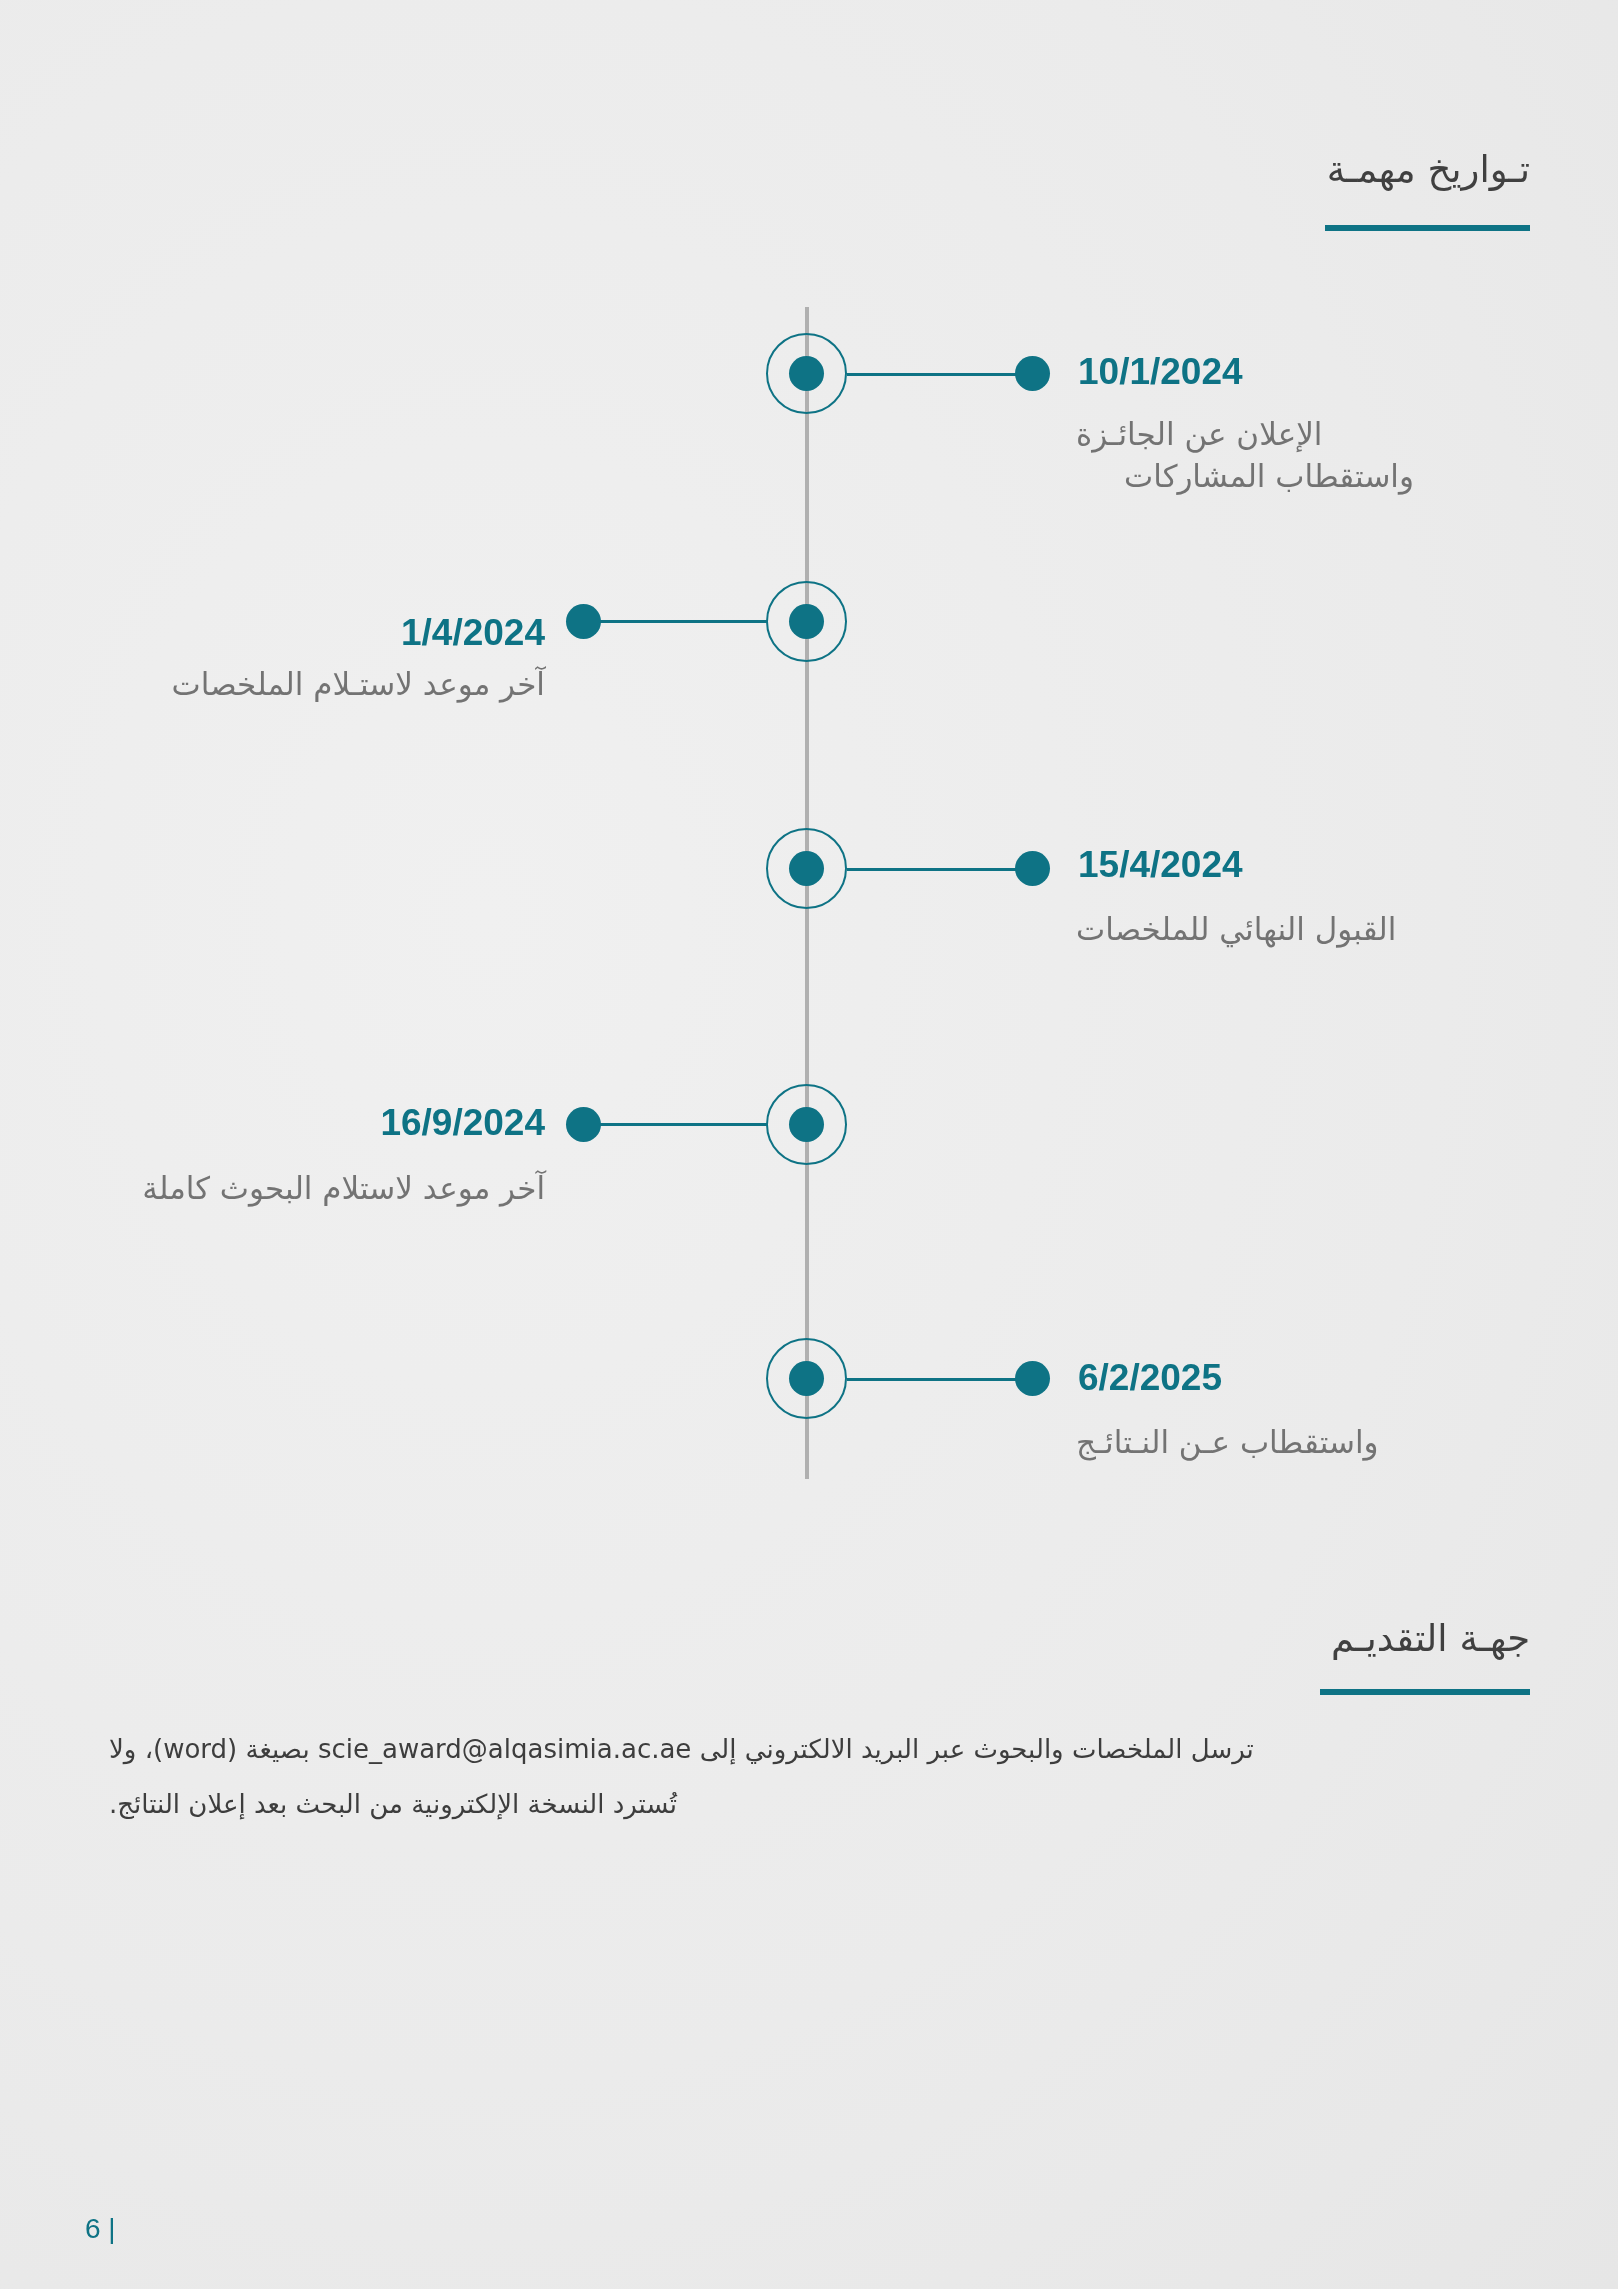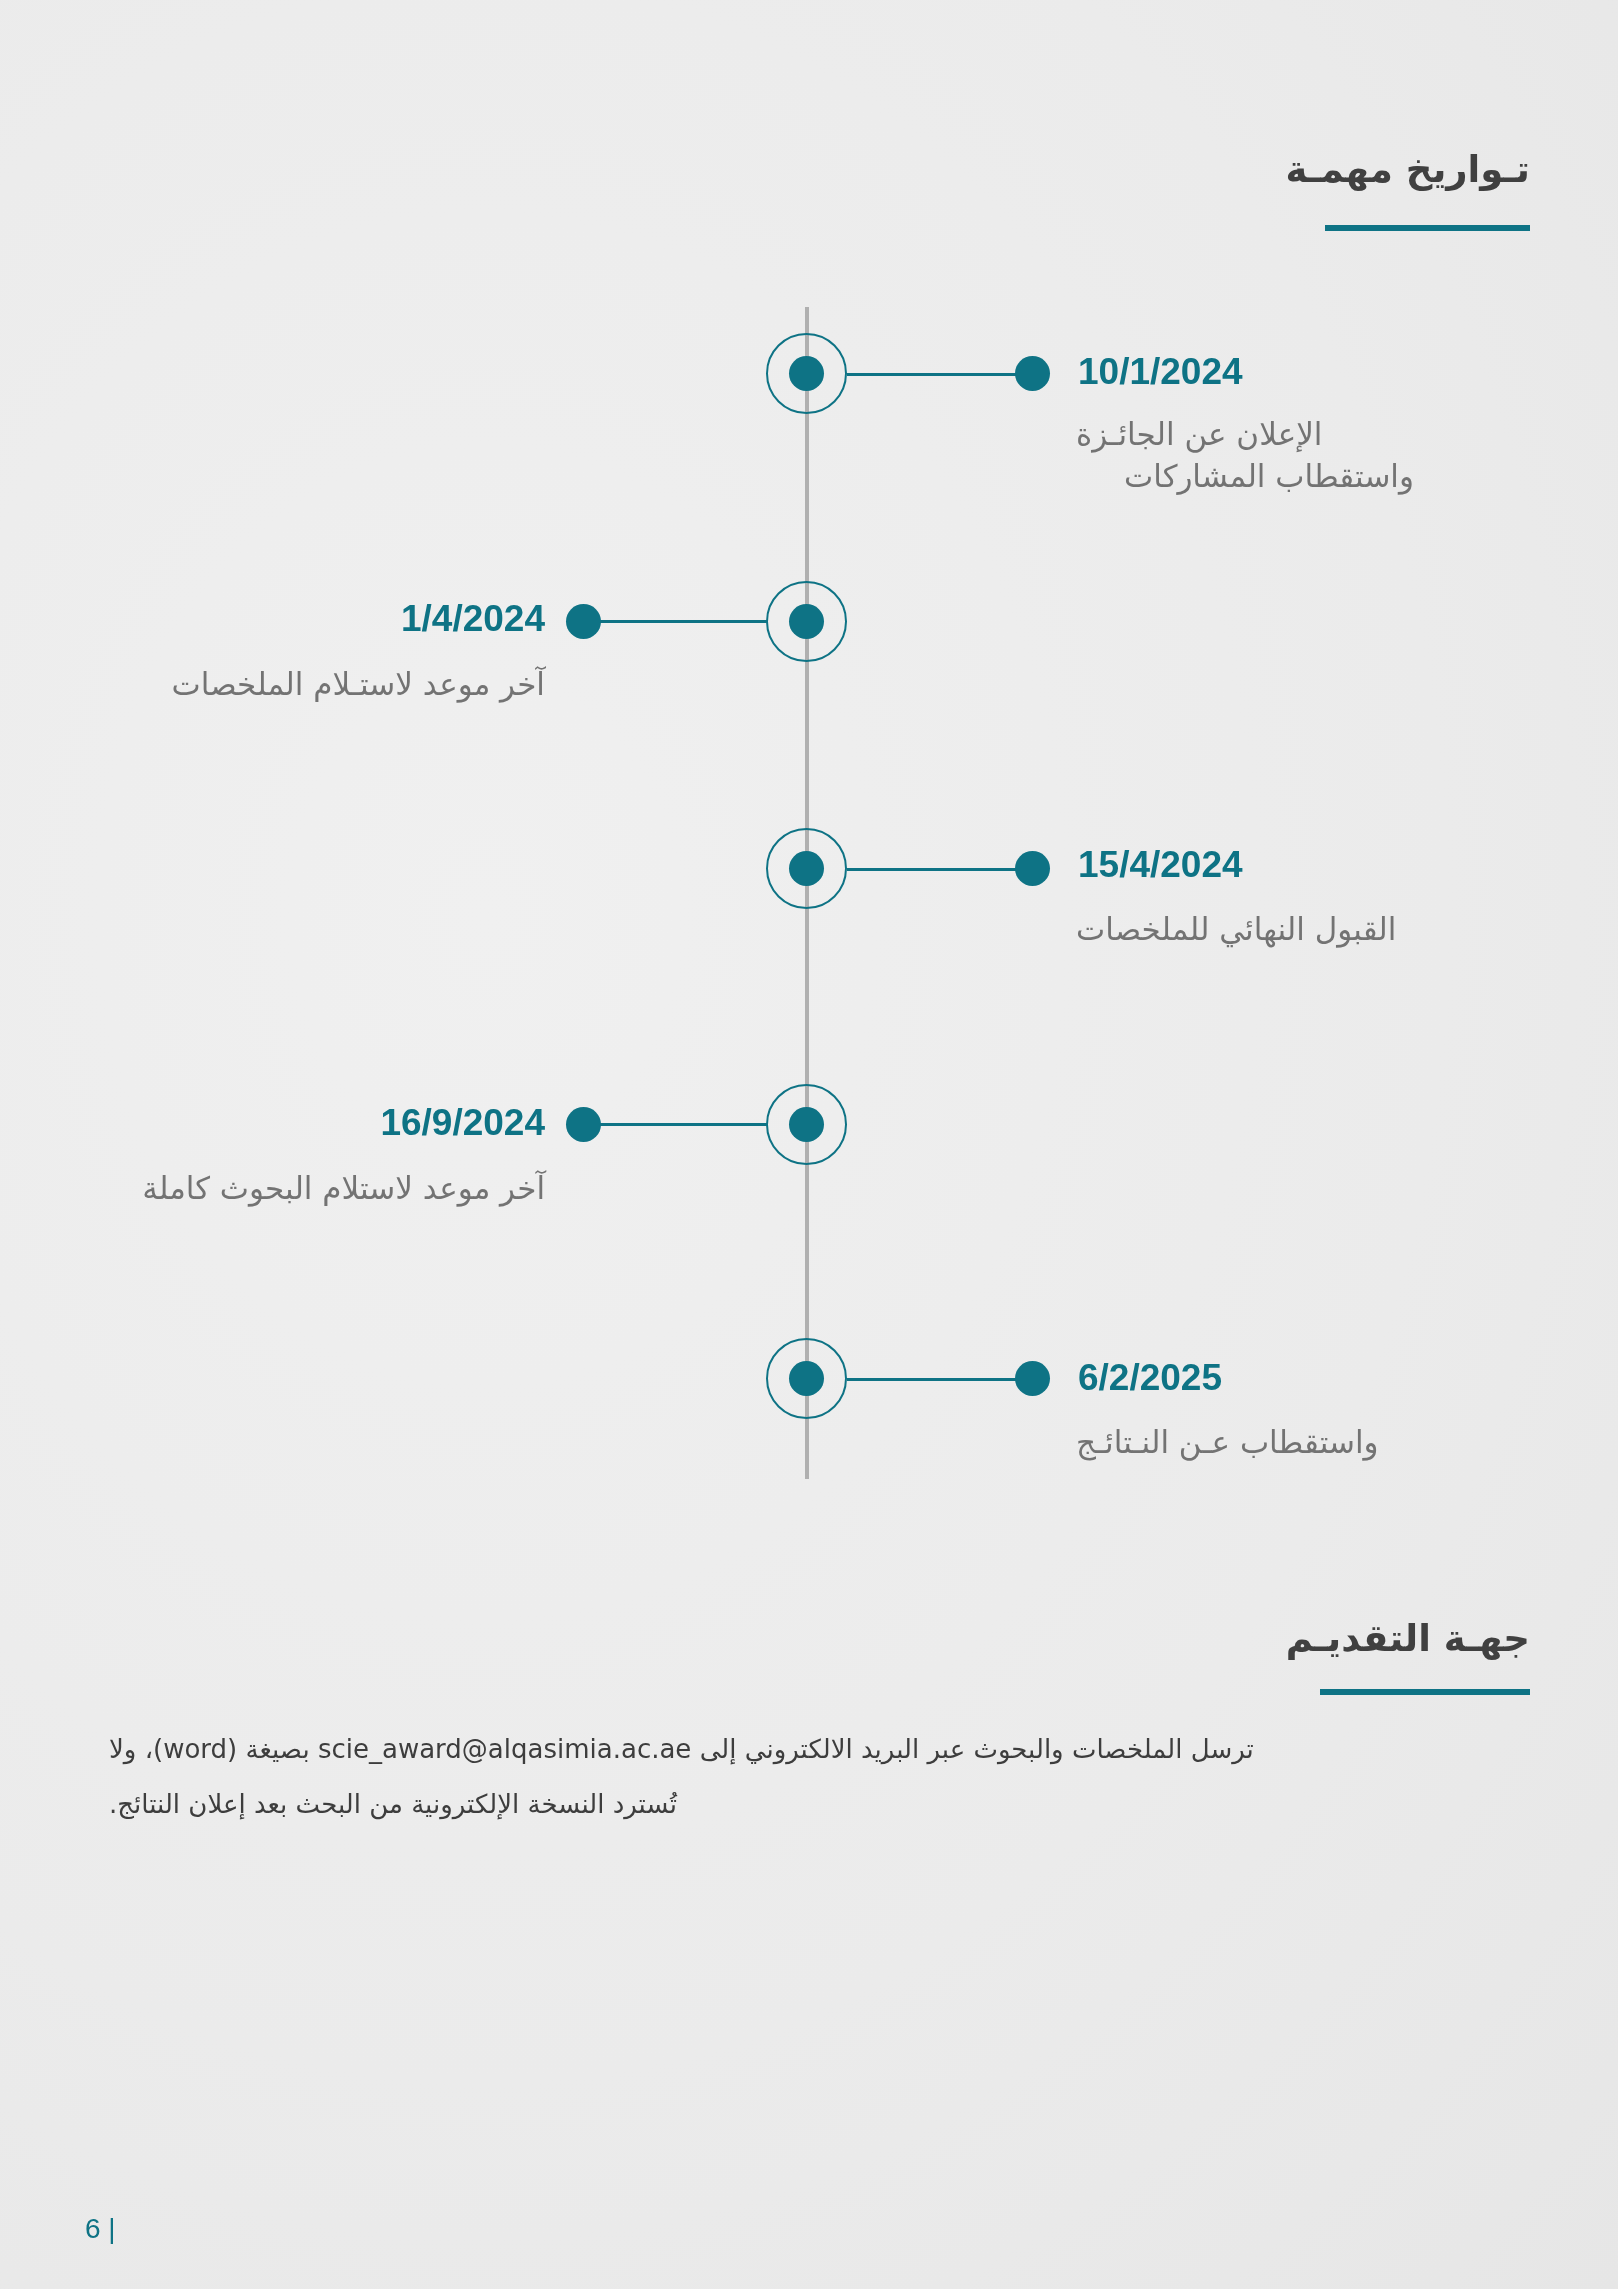--- a/index.html
+++ b/index.html
@@ -4,21 +4,21 @@
 <style>
   html, body { margin:0; padding:0; }
   body {
     width:1619px; height:2290px; position:relative; overflow:hidden;
     background: radial-gradient(ellipse at 30% 40%, #f0f0f0 0%, #ebebeb 60%, #e6e6e6 100%);
     font-family: "DejaVu Sans", sans-serif;
     color:#3d3d3d;
   }
   .heading {
     position:absolute; right:89px; direction:rtl;
-    font-weight:bold; font-size:37px; color:#404040;
+    font-weight:normal; font-size:37px; color:#404040;
   }
   .heading-underline {
     position:absolute; right:89px; height:5.5px; background:#0e7385;
   }
   .vline {
     position:absolute; left:805px; width:3.7px; background:#b0b0b0;
   }
   .ring {
     position:absolute; width:81px; height:81px; border:2.8px solid #0e7385; border-radius:50%;
     box-sizing:border-box;
@@ -68,21 +68,21 @@
     <div class="desc" style="top:413px;">الإعلان عن الجائـزة</div>
     <div class="desc" style="top:455px;margin-left:48px;">واستقطاب المشاركات</div>
   </div>
 
   <div class="left-side">
     <div class="ring" style="left:766px; top:581px;">
         <div class="core"></div>
       </div>
     <div class="connector" style="left:583px; top:620px; width:185px;"></div>
     <div class="dot" style="left:566px; top:604px;"></div>
-    <div class="date" style="top:598px;">1/4/2024</div>
+    <div class="date" style="top:612px;">1/4/2024</div>
     <div class="desc" style="top:663px;">آخر موعد لاستـلام الملخصات</div>
   </div>
 
   <div class="right-side">
     <div class="ring" style="left:766px; top:828px;">
         <div class="core"></div>
       </div>
     <div class="connector" style="left:847px; top:868px; width:185px;"></div>
     <div class="dot" style="left:1015px; top:851px;"></div>
     <div class="date" style="top:844px;">15/4/2024</div>

